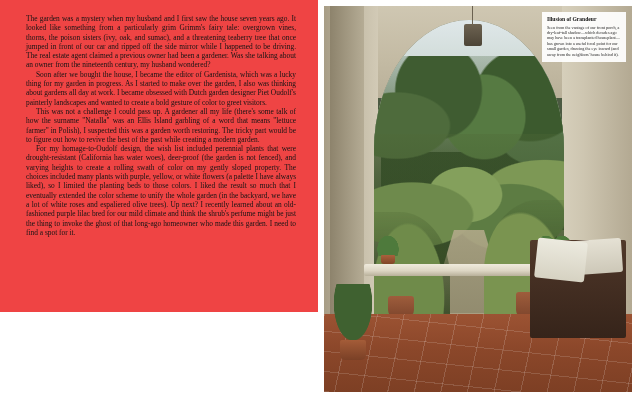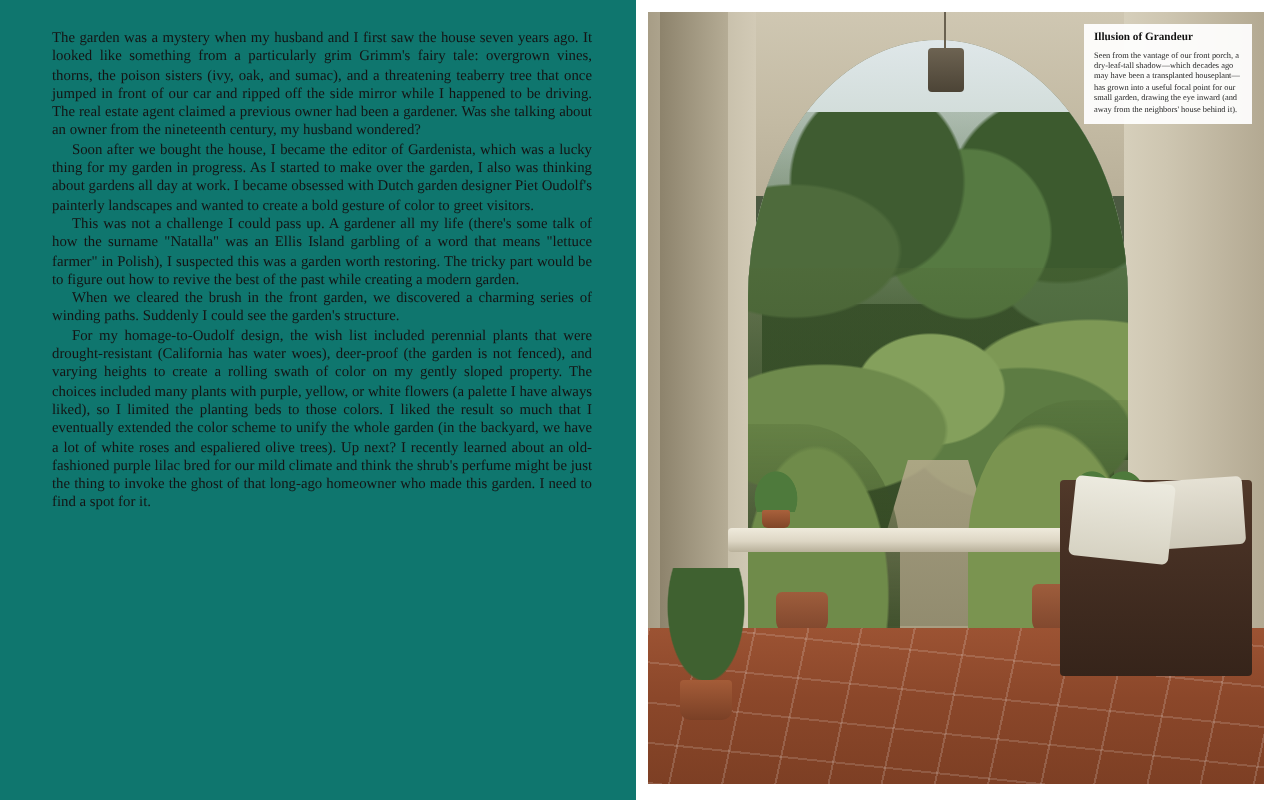--- a/index.html
+++ b/index.html
@@ -17,22 +17,22 @@
     position: relative;
     width: 640px;
     height: 400px;
     display: flex;
     background: #ffffff;
   }
   
   .page-left {
     position: relative;
     width: 318px;
-    height: 400px;
-    background: #0f766e;
+    height: 312px;
+    background: #ef4444;
     box-sizing: border-box;
     padding: 14px 22px 14px 26px;
   }
   .article-body {
     font-family: "Liberation Serif", serif;
     font-size: 7.4px;
     line-height: 9.3px;
     color: #141414;
     text-align: justify;
     hyphens: auto;
@@ -271,21 +271,20 @@
 </head>
 <body>
 
 <div class="spread">
 
   <div class="page-left">
     <div class="article-body">
       <p>The garden was a mystery when my husband and I first saw the house seven years ago. It looked like something from a particularly grim Grimm's fairy tale: overgrown vines, thorns, the poison sisters (ivy, oak, and sumac), and a threatening teaberry tree that once jumped in front of our car and ripped off the side mirror while I happened to be driving. The real estate agent claimed a previous owner had been a gardener. Was she talking about an owner from the nineteenth century, my husband wondered?</p>
       <p>Soon after we bought the house, I became the editor of Gardenista, which was a lucky thing for my garden in progress. As I started to make over the garden, I also was thinking about gardens all day at work. I became obsessed with Dutch garden designer Piet Oudolf's painterly landscapes and wanted to create a bold gesture of color to greet visitors.</p>
       <p>This was not a challenge I could pass up. A gardener all my life (there's some talk of how the surname "Natalla" was an Ellis Island garbling of a word that means "lettuce farmer" in Polish), I suspected this was a garden worth restoring. The tricky part would be to figure out how to revive the best of the past while creating a modern garden.</p>
-      <p>When we cleared the brush in the front garden, we discovered a charming series of winding paths. Suddenly I could see the garden's structure.</p>
       <p>For my homage-to-Oudolf design, the wish list included perennial plants that were drought-resistant (California has water woes), deer-proof (the garden is not fenced), and varying heights to create a rolling swath of color on my gently sloped property. The choices included many plants with purple, yellow, or white flowers (a palette I have always liked), so I limited the planting beds to those colors. I liked the result so much that I eventually extended the color scheme to unify the whole garden (in the backyard, we have a lot of white roses and espaliered olive trees). Up next? I recently learned about an old-fashioned purple lilac bred for our mild climate and think the shrub's perfume might be just the thing to invoke the ghost of that long-ago homeowner who made this garden. I need to find a spot for it.</p>
     </div>
   </div>
 
   <div class="gutter"></div>
 
   <div class="page-right">
     <div class="photo">
 
       <div class="wall-top"></div>

